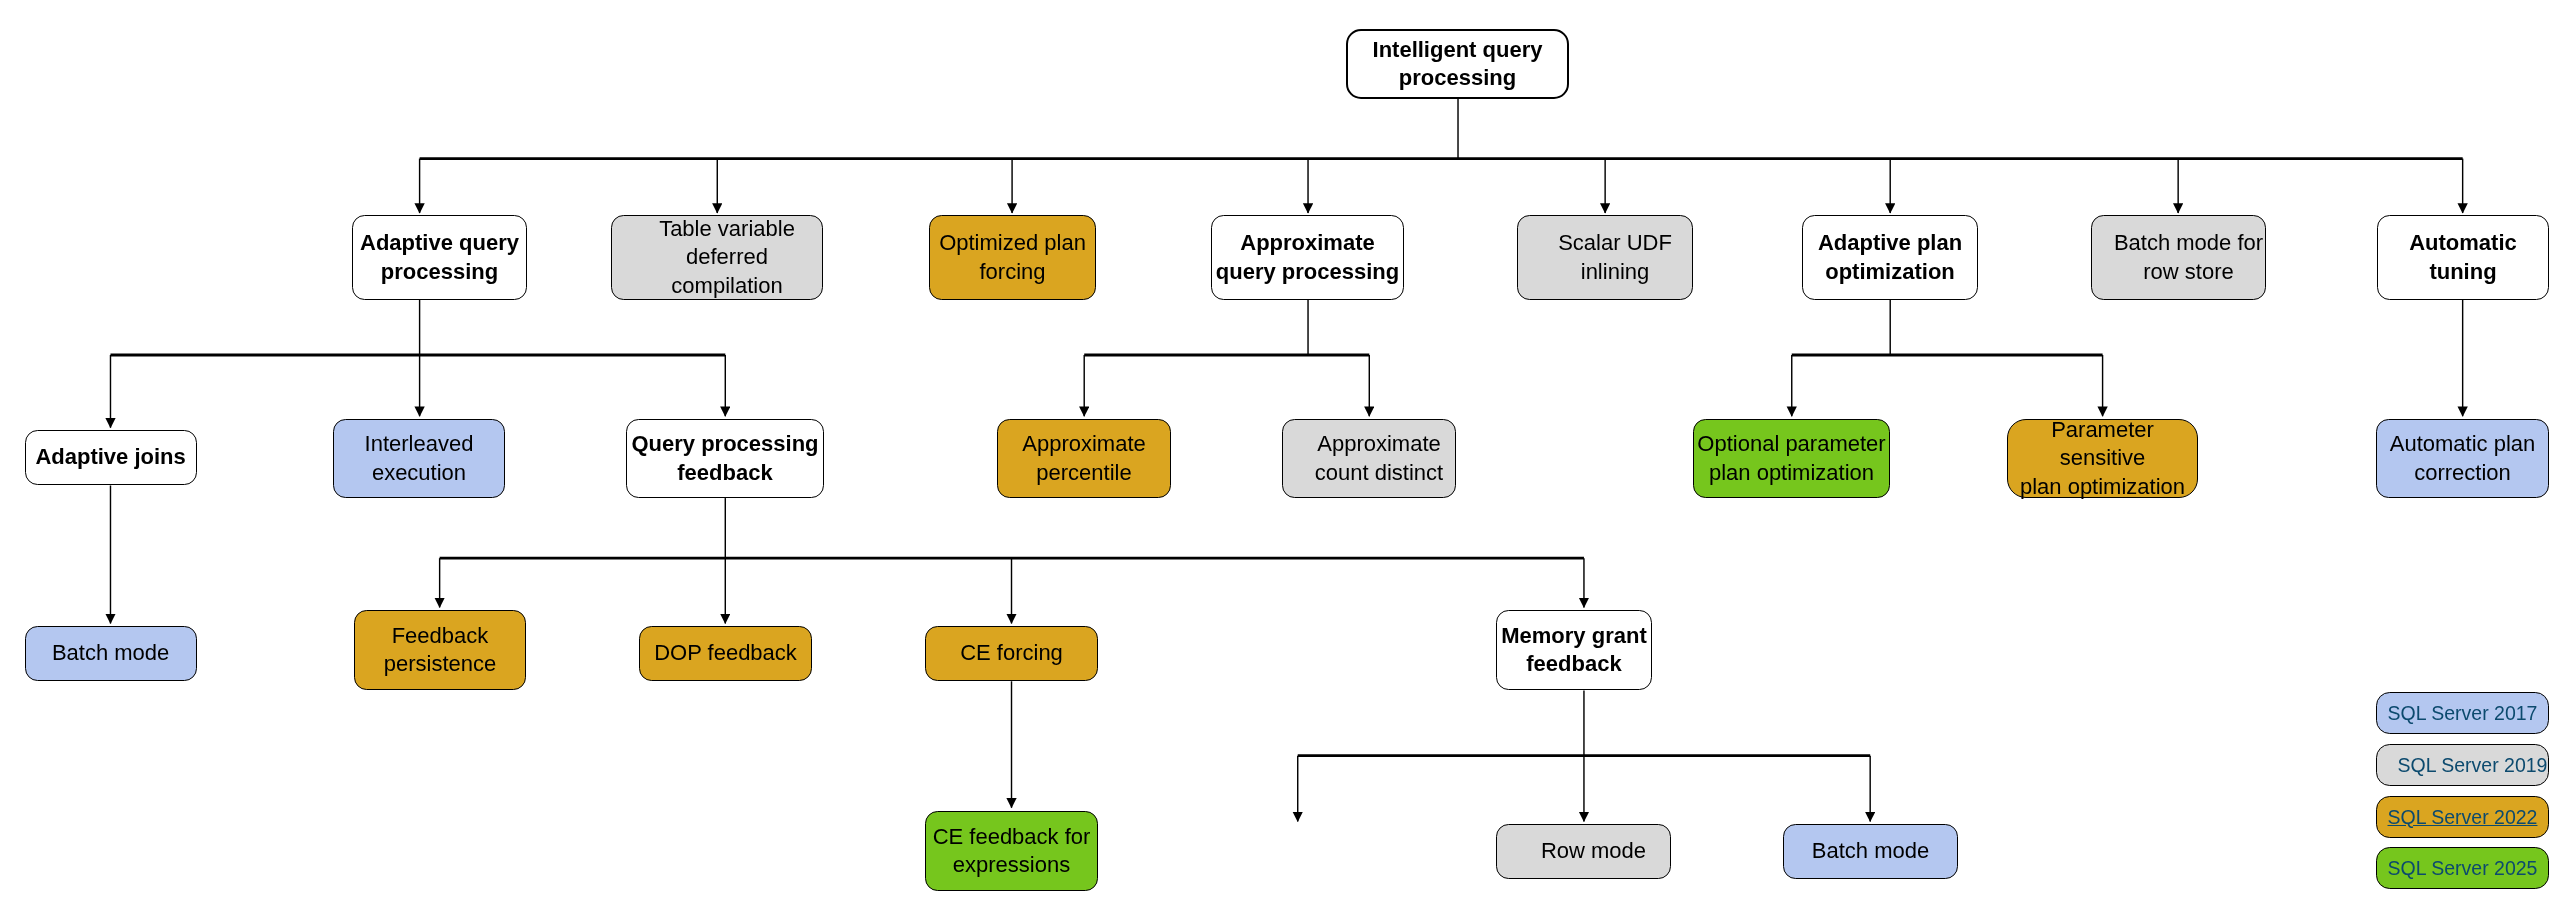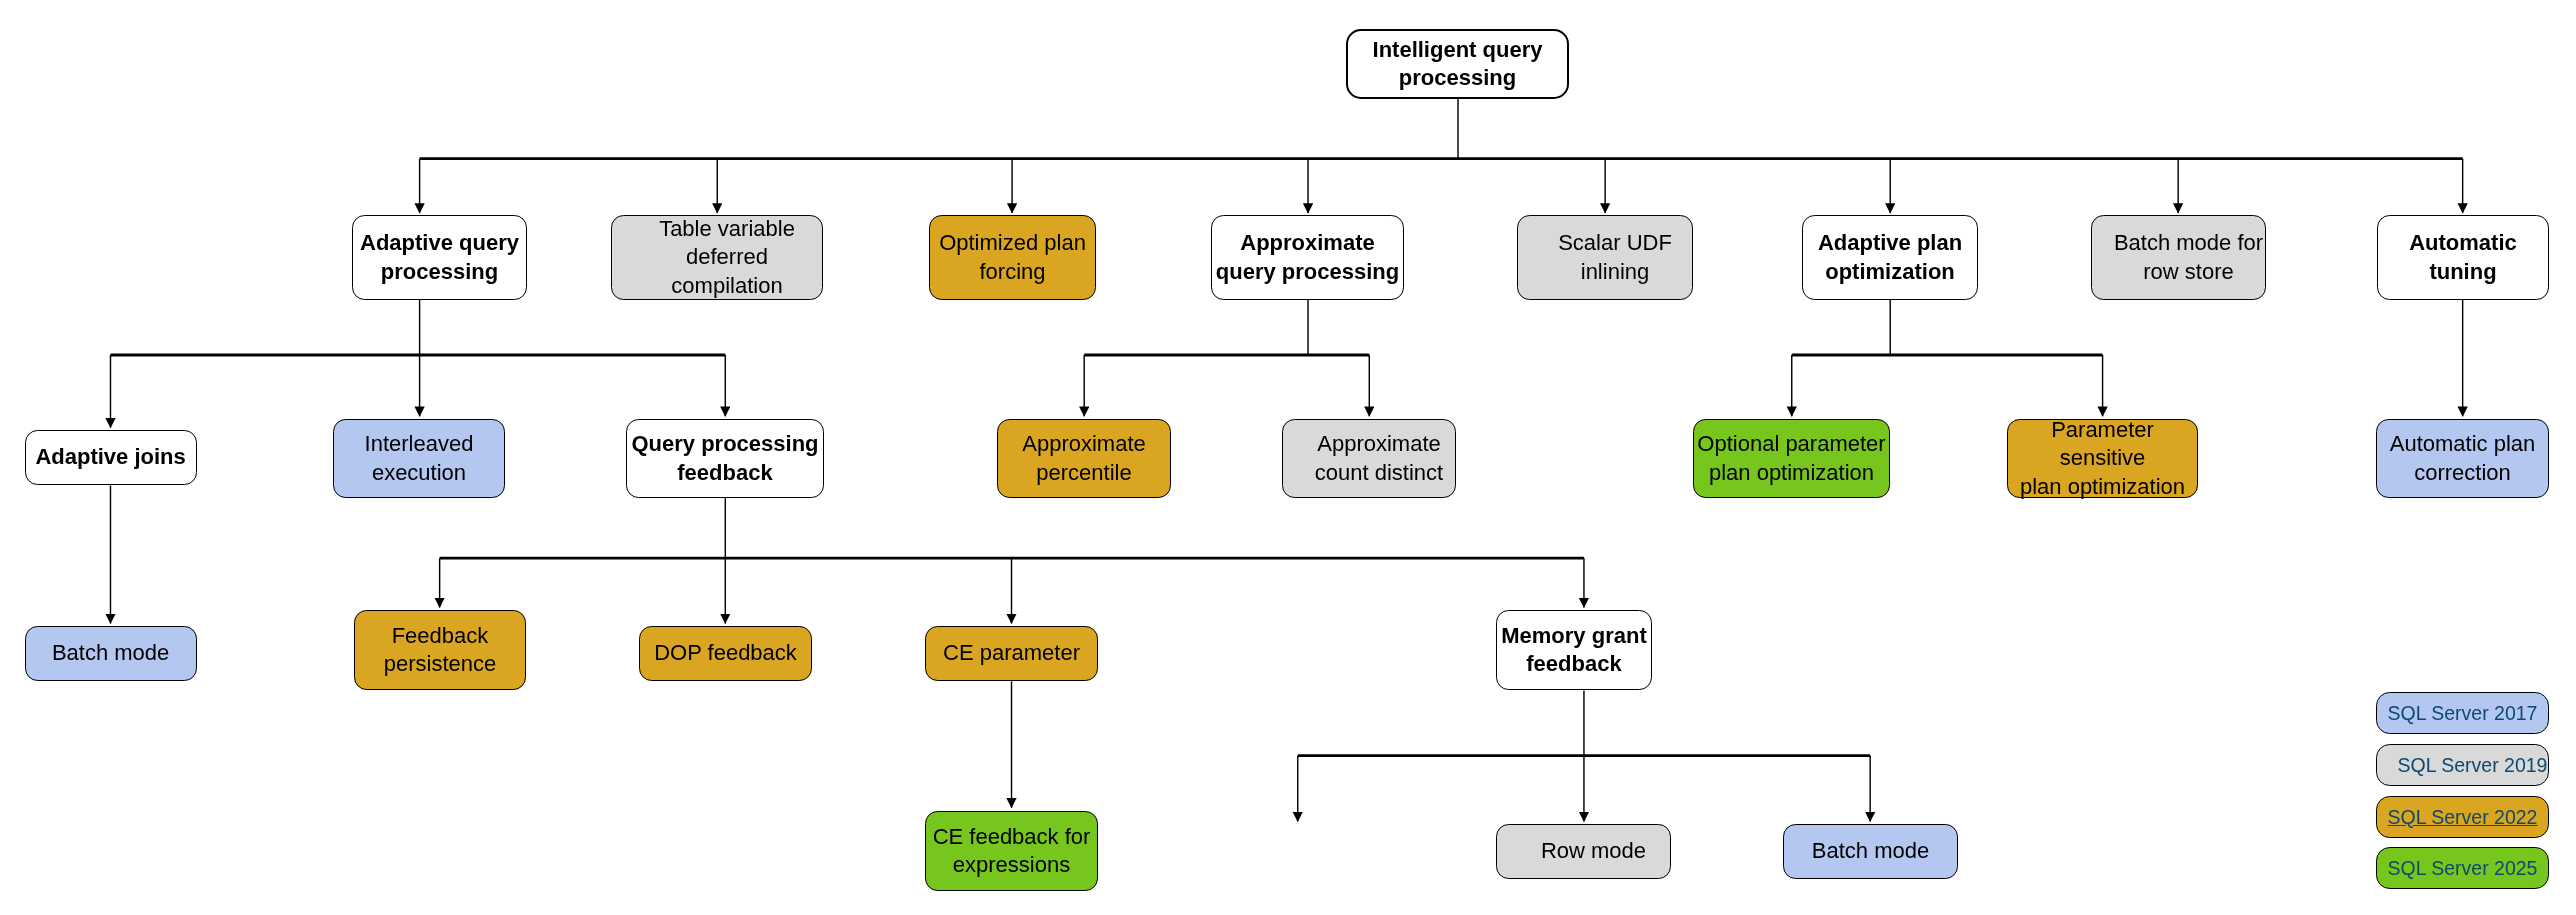--- a/index.html
+++ b/index.html
@@ -140,30 +140,30 @@
   <div class="node v2017" style="left:333px; top:419px; width:172px; height:79px;">Interleaved
 execution</div>
   <div class="node bold" style="left:626px; top:419px; width:198px; height:79px;">Query processing
 feedback</div>
   <div class="node v2022" style="left:997px; top:419px; width:174px; height:79px;">Approximate
 percentile</div>
   <div class="node v2019" style="left:1282px; top:419px; width:174px; height:79px;">Approximate
 count distinct</div>
   <div class="node v2025" style="left:1693px; top:419px; width:197px; height:79px;">Optional parameter
 plan optimization</div>
-  <div class="node v2022" style="left:2007px; top:419px; width:191px; height:79px;">Parameter sensitive
+  <div class="node v2022" style="left:2007px; top:419px; width:191px; height:79px;border-radius:19px;">Parameter sensitive
 plan optimization</div>
   <div class="node v2017" style="left:2376px; top:419px; width:173px; height:79px;">Automatic plan
 correction</div>
 
   <div class="node v2017" style="left:24.6px; top:626px; width:172px; height:55px;">Batch mode</div>
   <div class="node v2022" style="left:354px; top:610px; width:172px; height:80px;">Feedback
 persistence</div>
   <div class="node v2022" style="left:639px; top:626px; width:173px; height:55px;">DOP feedback</div>
-  <div class="node v2022" style="left:925px; top:626px; width:173px; height:55px;">CE parameter</div>
+  <div class="node v2022" style="left:925px; top:626px; width:173px; height:55px;">CE forcing</div>
   <div class="node bold" style="left:1496px; top:610px; width:156px; height:80px;">Memory grant
 feedback</div>
 
   <div class="node v2025" style="left:925px; top:811px; width:173px; height:80px;">CE feedback for
 expressions</div>
   <div class="node v2019" style="left:1496px; top:824px; width:175px; height:55px;">Row mode</div>
   <div class="node v2017" style="left:1783px; top:824px; width:175px; height:55px;">Batch mode</div>
 
   <div class="legend-item v2017" style="top:692px;">SQL Server 2017</div>
   <div class="legend-item v2019" style="top:744px;">SQL Server 2019</div>

